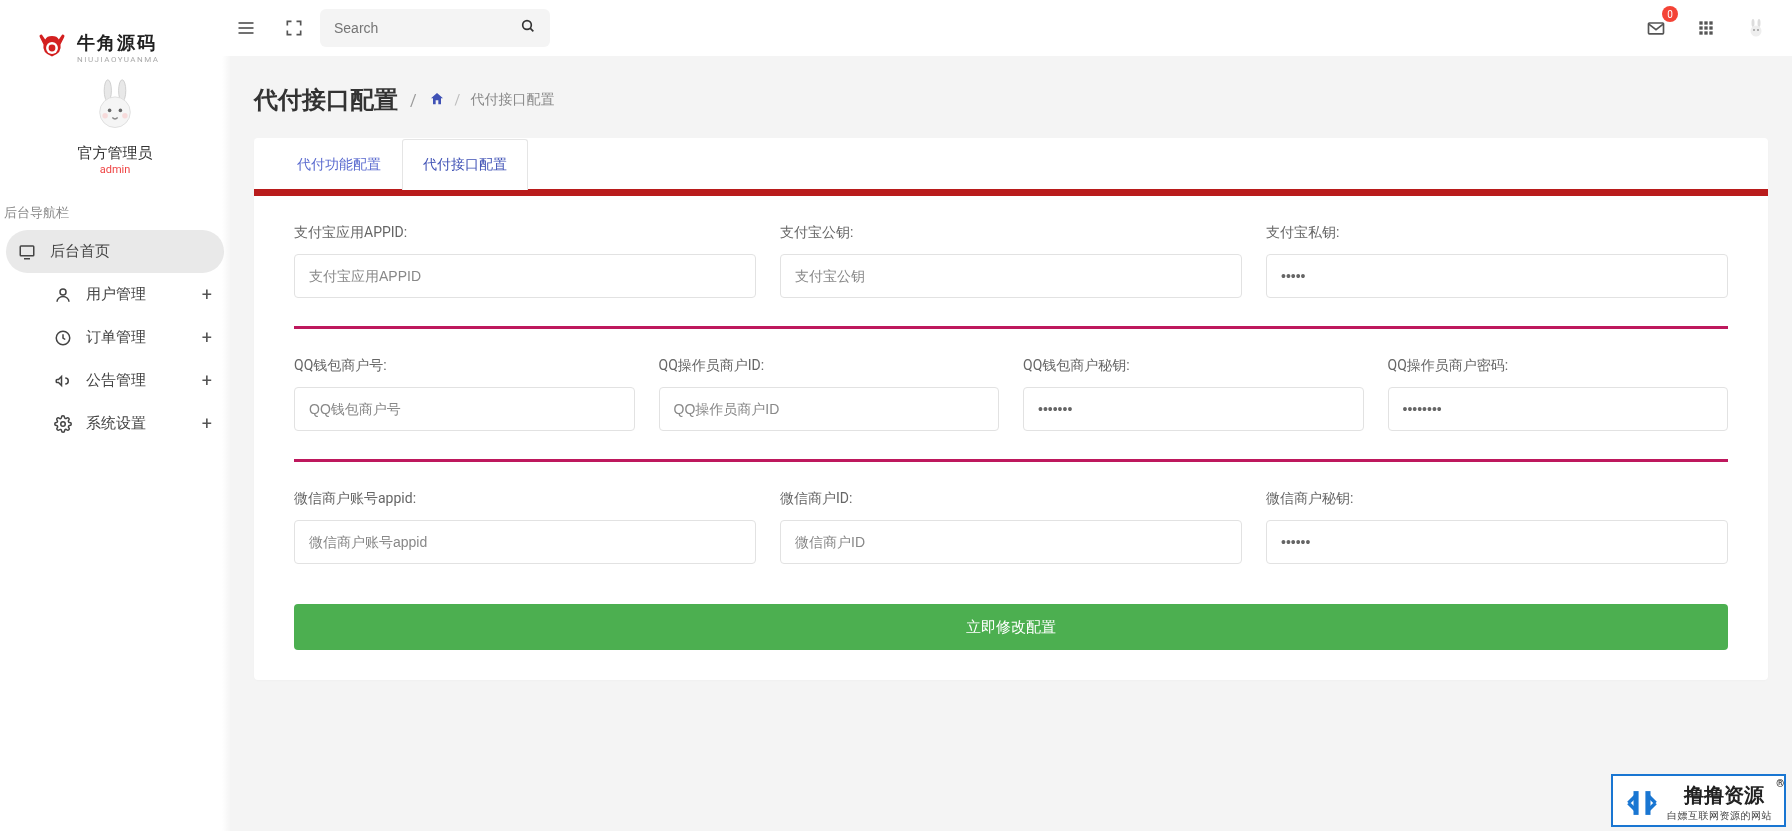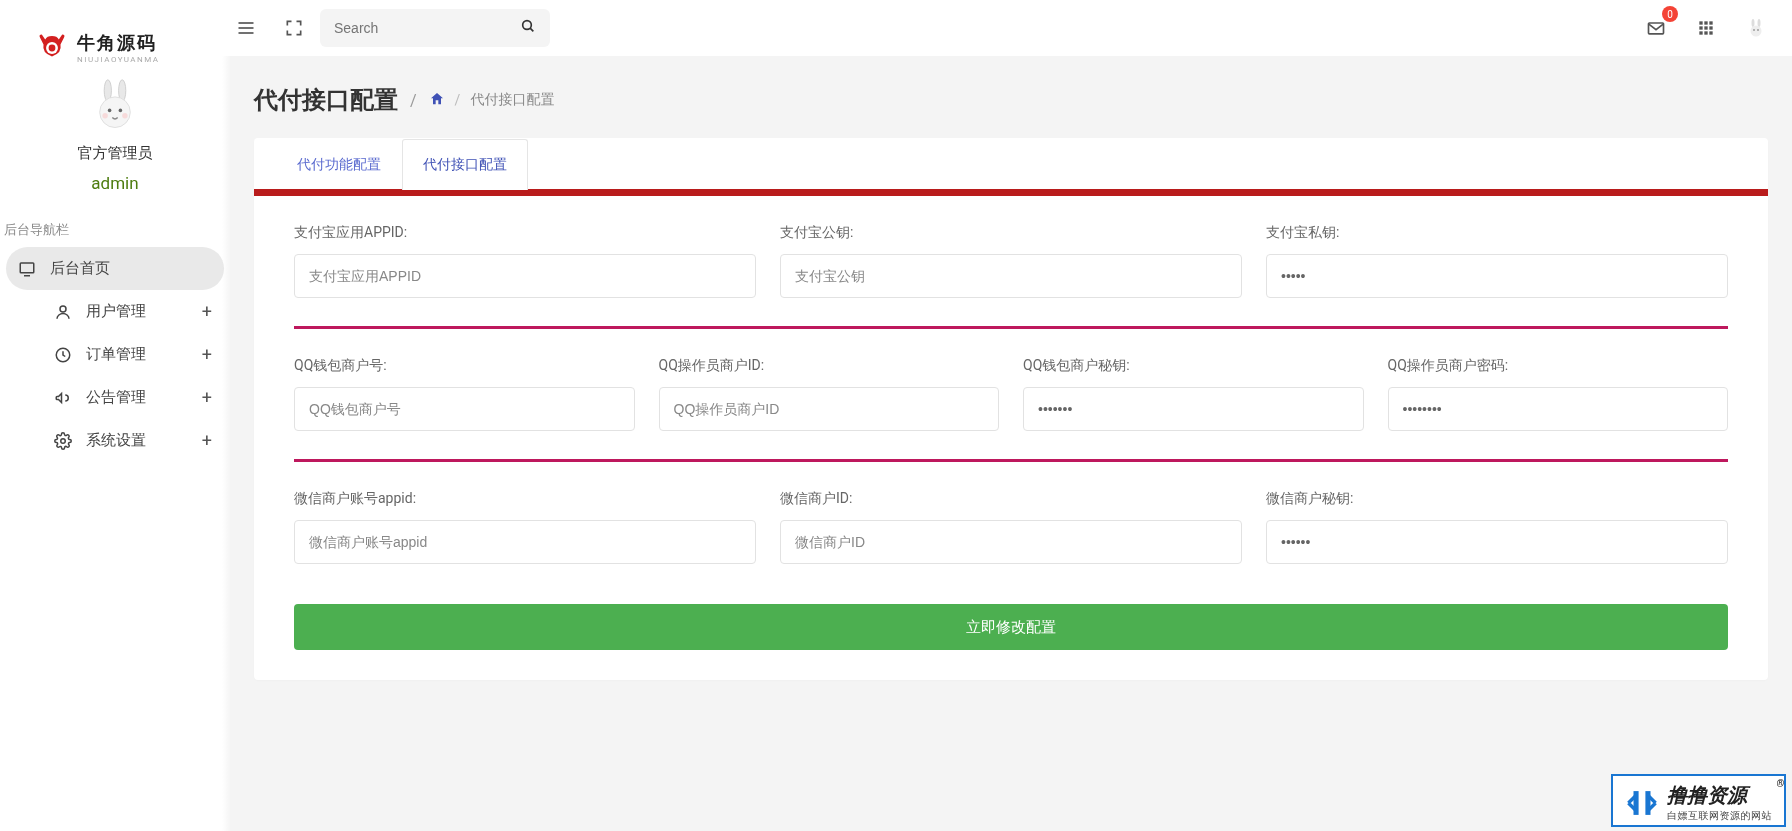--- a/index.html
+++ b/index.html
@@ -22,21 +22,21 @@
 .bunny-icon { width: 24px; height: 24px; }
 
 
 .layout { display: flex; min-height: calc(100vh - 56px); }
 .sidebar { width: 230px; background: #fff; padding-top: 12px; position: relative; }
 .sidebar::after { content: ""; position: absolute; right: 0; top: 0; bottom: 0; width: 8px; background: linear-gradient(to right, rgba(0,0,0,0), rgba(0,0,0,0.04)); }
 
 .user-block { text-align: center; padding: 10px 0 20px; }
 .user-avatar { width: 54px; height: 54px; margin: 0 auto 8px; }
 .user-name { font-size: 15px; color: #333; }
-.user-role { font-size: 17px; color: #4d7c0f; margin-top: 10px; }
+.user-role { font-size: 11px; color: #ef4444; margin-top: 0; }
 
 .nav-label { font-size: 13px; color: #888; padding: 8px 4px; }
 .nav-item { display: flex; align-items: center; padding: 12px 18px; font-size: 15px; color: #444; cursor: pointer; position: relative; margin-left: 36px; }
 .nav-item.active { background: #e9e9e9; border-radius: 22px; margin: 0 6px; padding: 12px 12px; }
 .nav-item .ni-icon { width: 18px; height: 18px; margin-right: 14px; display: flex; align-items: center; }
 .nav-item .ni-icon svg { width: 18px; height: 18px; }
 .nav-item .expand { margin-left: auto; font-size: 18px; color: #555; line-height: 1; }
 
 .main { flex: 1; background: #f4f4f4; padding: 18px 24px 40px; min-width: 0; }
 .page-head { display: flex; align-items: center; gap: 12px; margin: 10px 0 22px; }
@@ -57,21 +57,21 @@
 .field { flex: 1; min-width: 0; }
 .field label { display: block; font-size: 14px; color: #666; margin-bottom: 12px; }
 .field input { width: 100%; height: 44px; border: 1px solid #e2e2e2; border-radius: 4px; padding: 0 14px; font-size: 14px; color: #666; outline: none; }
 .field input::placeholder { color: #888; }
 
 .submit-btn { width: 100%; height: 46px; background: #4caf50; color: #fff; border: none; border-radius: 4px; font-size: 15px; cursor: pointer; }
 
 .watermark { position: fixed; right: 6px; bottom: 4px; background: #fff; border: 2px solid #1976d2; padding: 6px 12px 2px; display: flex; align-items: center; gap: 8px; z-index: 100; }
 .wm-logo { width: 34px; height: 34px; }
 .wm-text { display: flex; flex-direction: column; }
-.wm-main { font-size: 20px; font-weight: 800; color: #222; font-style: italic; position: relative; }
+.wm-main { font-size: 20px; font-weight: 800; color: #222; position: relative; margin-left: 17px; }
 .wm-r { font-size: 10px; position: absolute; top: -4px; right: -12px; }
 .wm-sub { font-size: 10px; color: #444; letter-spacing: 0.5px; }
 </style>
 </head>
 <body>
 
 <div class="topbar">
   <div class="logo-area">
     <svg class="logo-graphic" viewBox="0 0 40 40">
       <path d="M6 8 Q4 4 8 4 L12 10 Q14 6 20 6 Q26 6 28 10 L32 4 Q36 4 34 8 L30 16 Q32 26 20 30 Q8 26 10 16 Z" fill="#d32020"></path>

